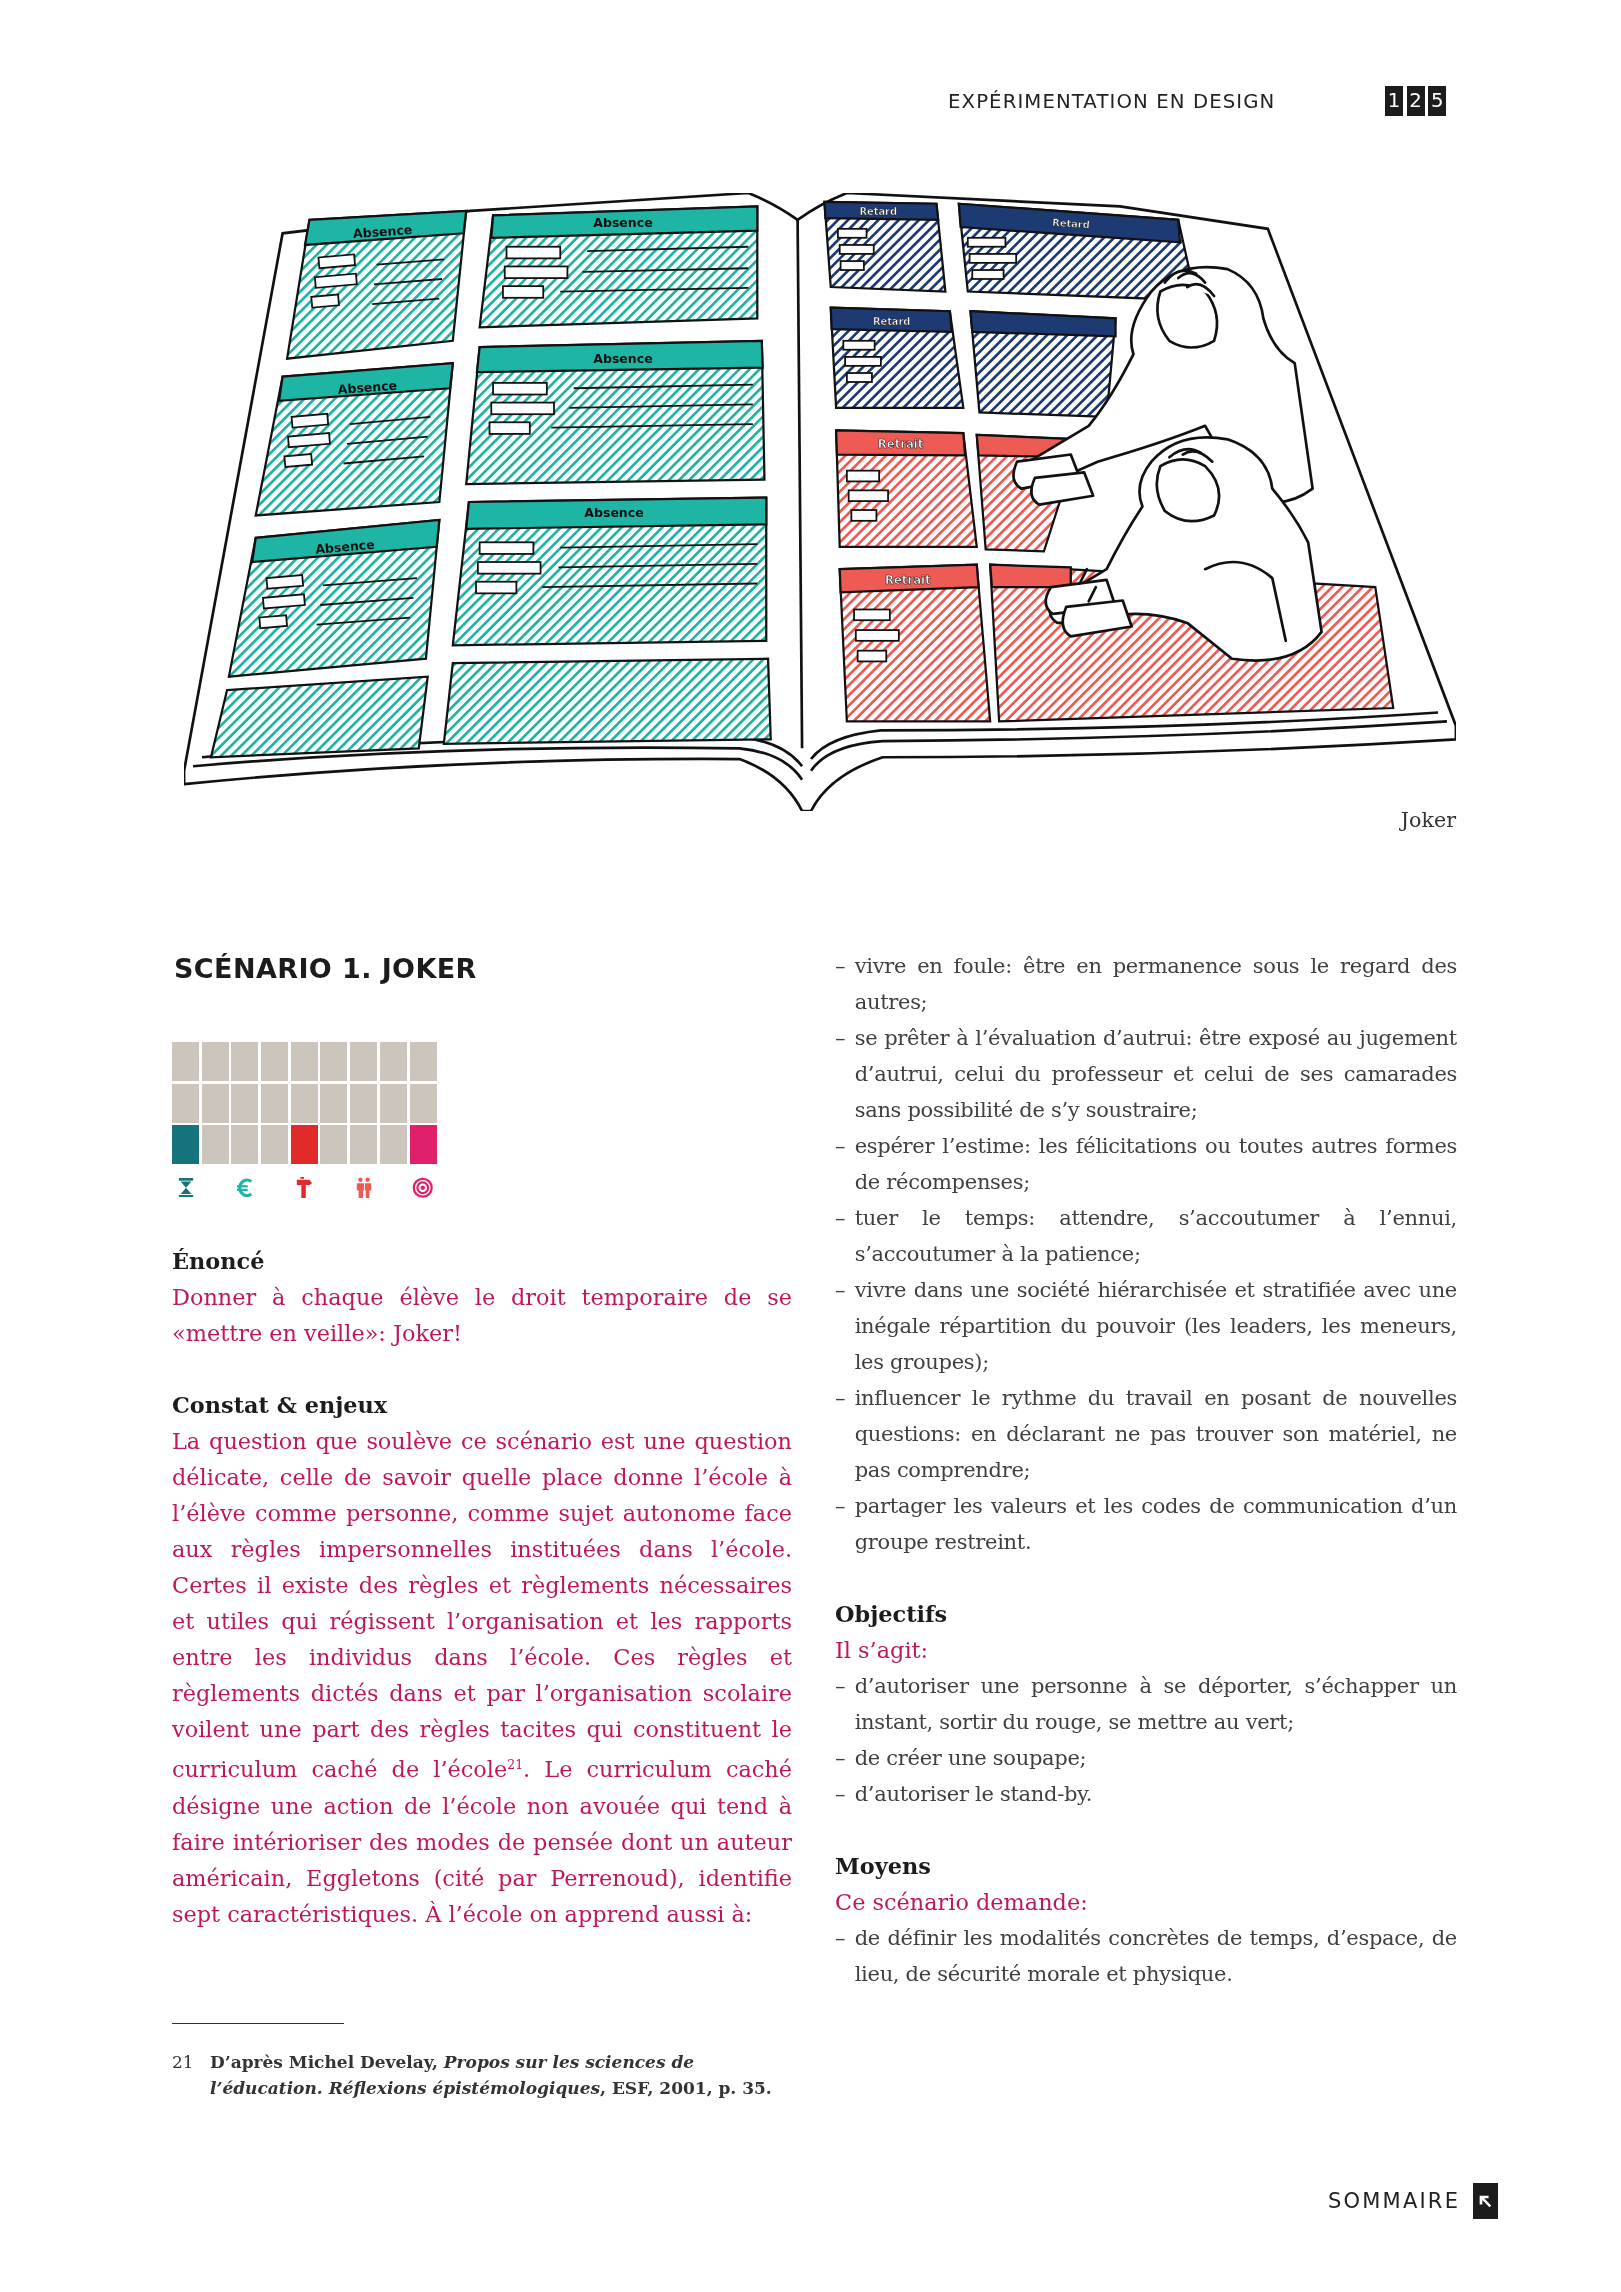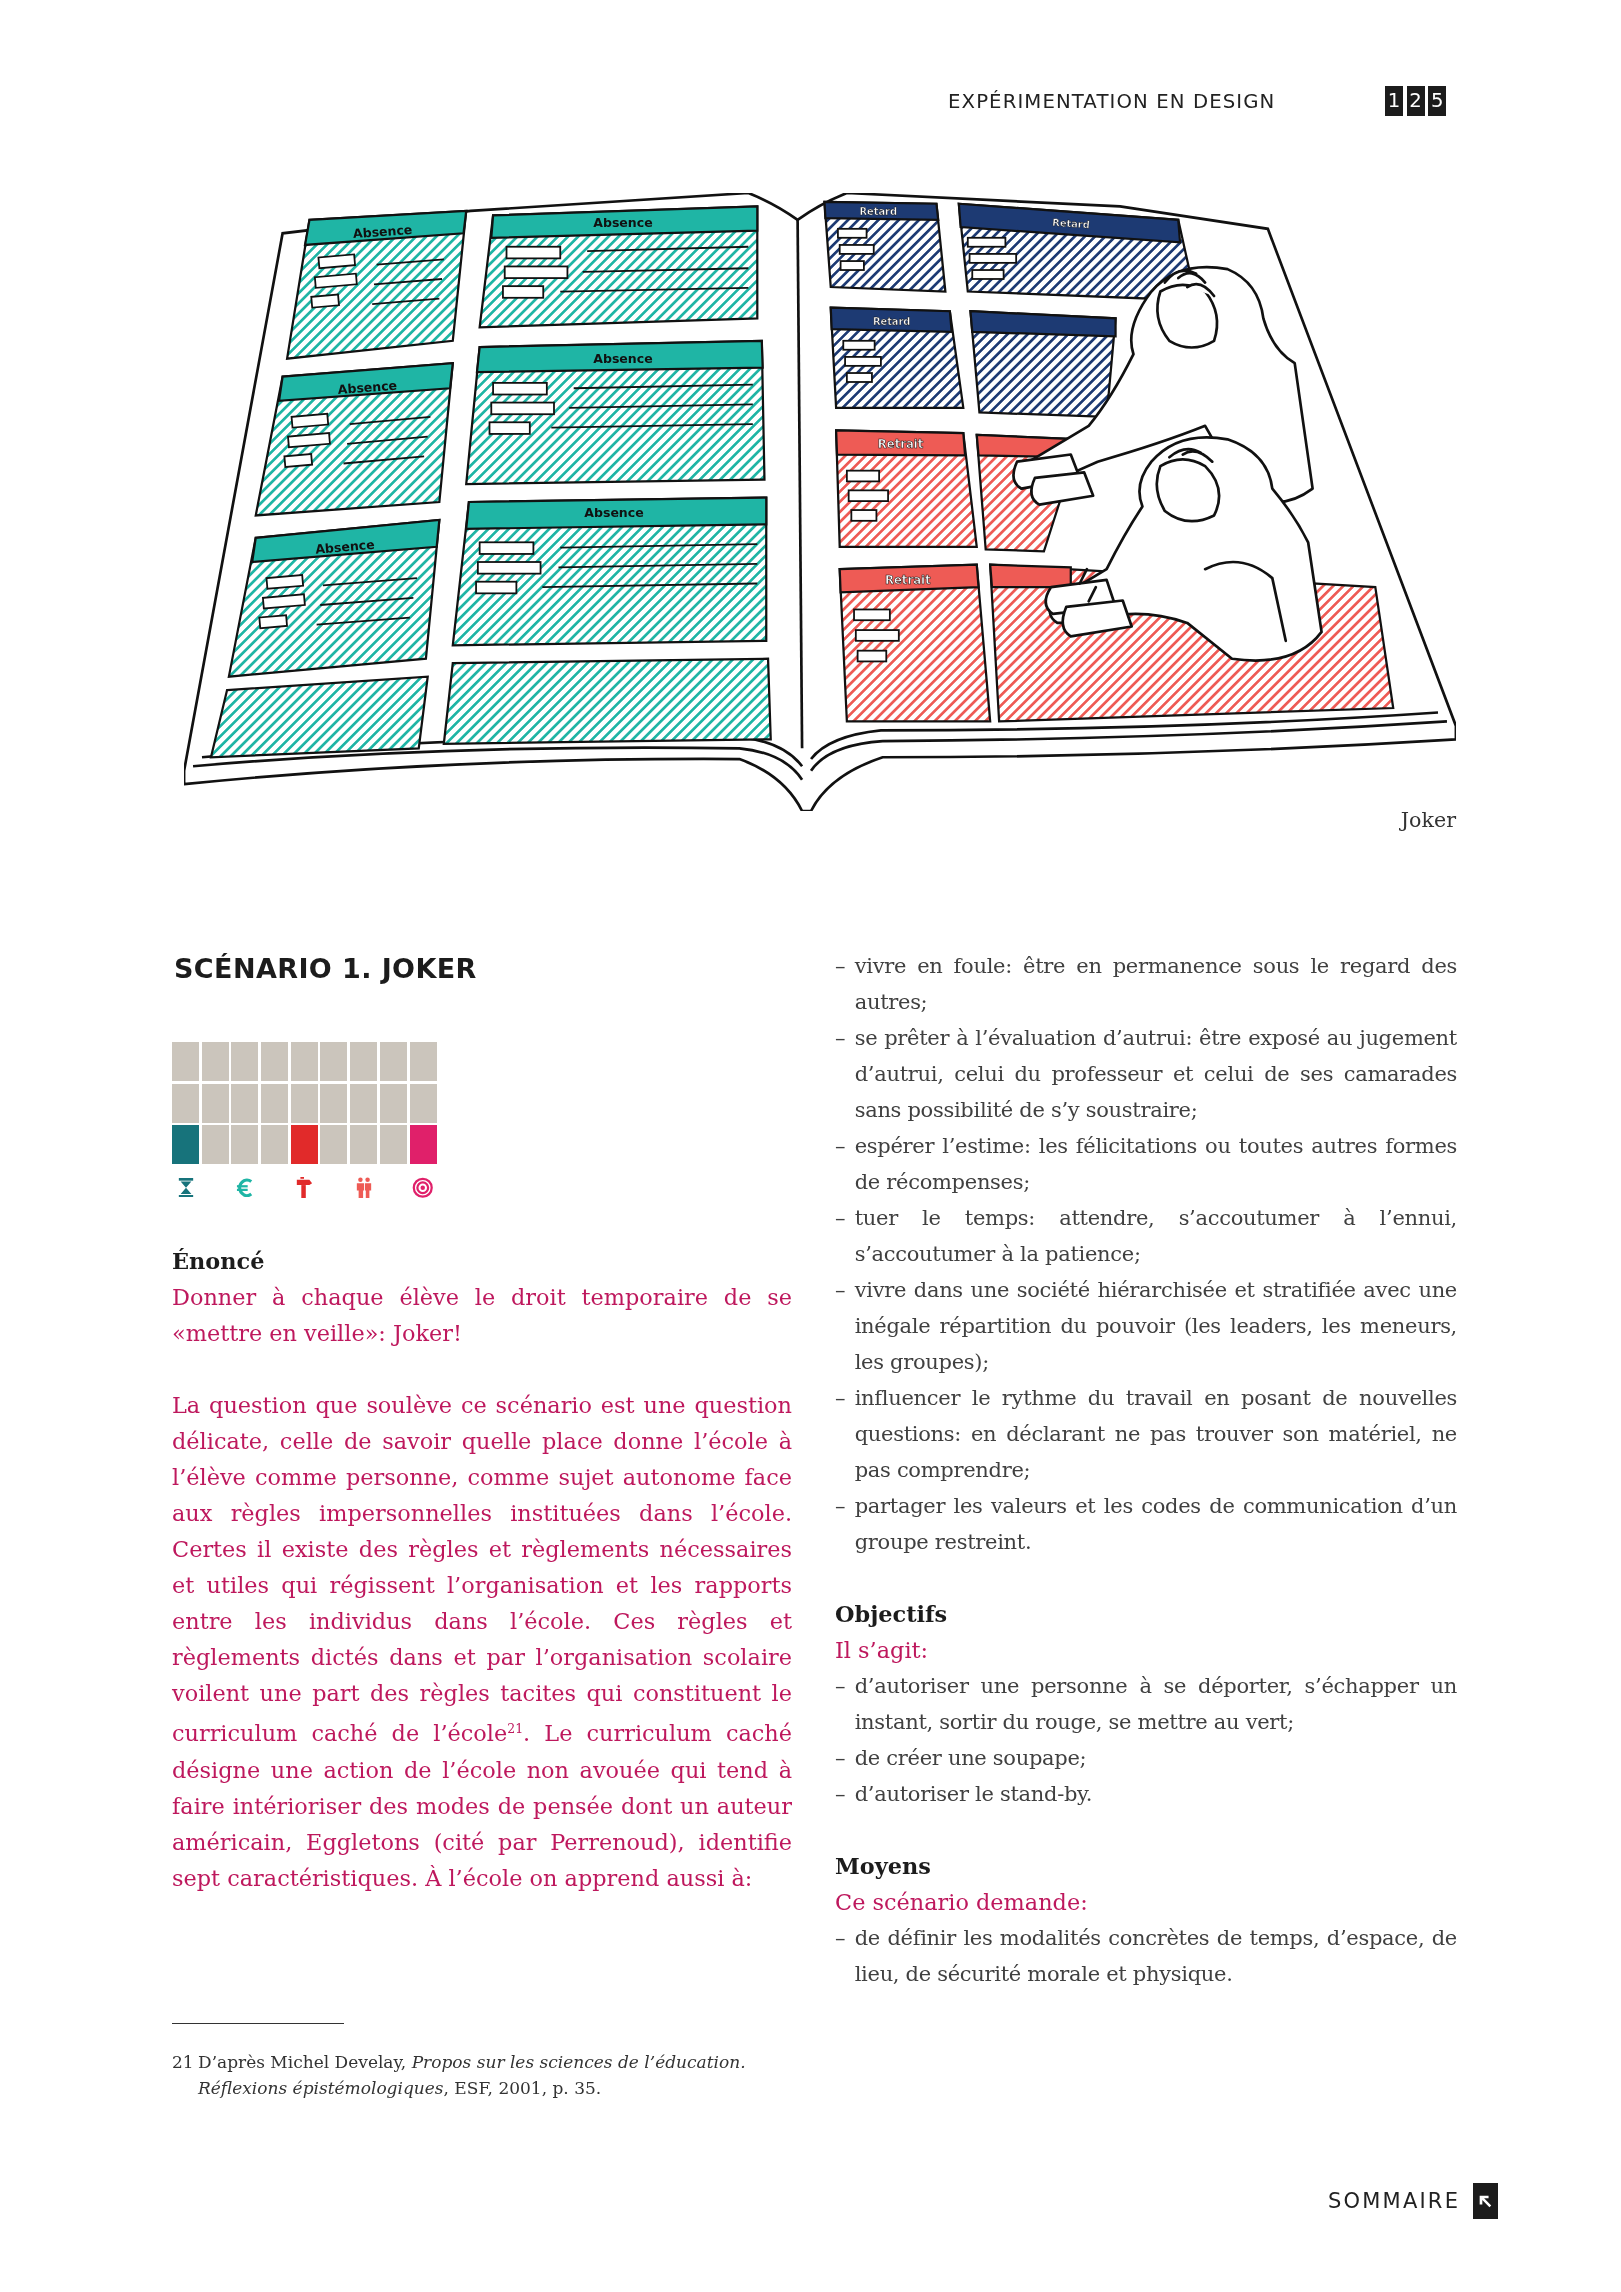--- a/index.html
+++ b/index.html
@@ -30,21 +30,21 @@
   
   #scenario-grid { display:grid; grid-template-columns:repeat(9, 27px); grid-auto-rows:39px; gap:2.7px; margin-top:54px; }
   .cell { background:#cbc5bc; }
   #grid-icons { display:grid; grid-template-columns:repeat(9, 27px); gap:2.7px; margin-top:10.7px; height:25px; }
   .gicon { display:flex; justify-content:center; align-items:center; }
 
   
   #fn-rule { position:absolute; left:172px; top:2023px; width:172px; border-top:1.8px solid #333; }
   #footnote { position:absolute; left:172px; top:2049px; width:627px; font-family:"DejaVu Serif", serif; font-size:17px; line-height:26px; color:#333; }
   #footnote .num { position:absolute; left:0; top:0; }
-  #footnote .txt { margin-left:26px; }
+  #footnote .txt { margin-left:38px;font-weight:bold; }
   #footnote i { font-style:italic; }
 
   
   #sommaire { position:absolute; left:1328px; top:2183px; display:flex; align-items:center; gap:12.5px; }
   #sommaire .lbl { font-family:"DejaVu Sans", sans-serif; font-size:21px; letter-spacing:2.2px; color:#222; }
   #sommaire .box { width:25px; height:36px; background:#1c1c1c; display:flex; align-items:center; justify-content:center; }
 </style>
 </head>
 <body>
 
@@ -298,20 +298,21 @@
           <circle cx="12" cy="12" r="6" fill="none" stroke="#e0206a" stroke-width="2.5"></circle>
           <circle cx="12" cy="12" r="2.5" fill="#e0206a"></circle>
         </svg>
       </div>
     </div>
 
   <div style="height:43px"></div>
   <p class="h">Énoncé</p>
   <p class="p">Donner à chaque élève le droit temporaire de se «mettre en veille»: Joker!</p>
   <div class="gap"></div>
+  <p class="h">Constat &amp; enjeux</p>
   <p class="p"><span>La question que soulève ce scénario est une question délicate, celle de savoir quelle place donne l’école à l’élève comme personne, comme sujet autonome face aux règles impersonnelles instituées dans l’école. Certes il existe des règles et règlements nécessaires et utiles qui régissent l’organisation et les rapports entre les individus dans l’école. Ces règles et règlements dictés dans et par l’organisation scolaire voilent une part des règles tacites qui constituent le curriculum caché de l’école</span><sup style="font-size:12.5px;">21</sup><span>. Le curriculum caché désigne une action de l’école non avouée qui tend à faire intérioriser des modes de pensée dont un auteur américain, Eggletons (cité par Perrenoud), identifie sept caractéristiques. À l’école on apprend aussi à:</span></p>
 </div>
 
 <div id="col-right">
   <ul class="dash">
     <li><span class="d">–</span><span>vivre en foule: être en permanence sous le regard des autres;</span></li>
     <li><span class="d">–</span><span>se prêter à l’évaluation d’autrui: être exposé au jugement d’autrui, celui du professeur et celui de ses camarades sans possibilité de s’y soustraire;</span></li>
     <li><span class="d">–</span><span>espérer l’estime: les félicitations ou toutes autres formes de récompenses;</span></li>
     <li><span class="d">–</span><span>tuer le temps: attendre, s’accoutumer à l’ennui, s’accoutumer à la patience;</span></li>
     <li><span class="d">–</span><span>vivre dans une société hiérarchisée et stratifiée avec une inégale répartition du pouvoir (les leaders, les meneurs, les groupes);</span></li>

